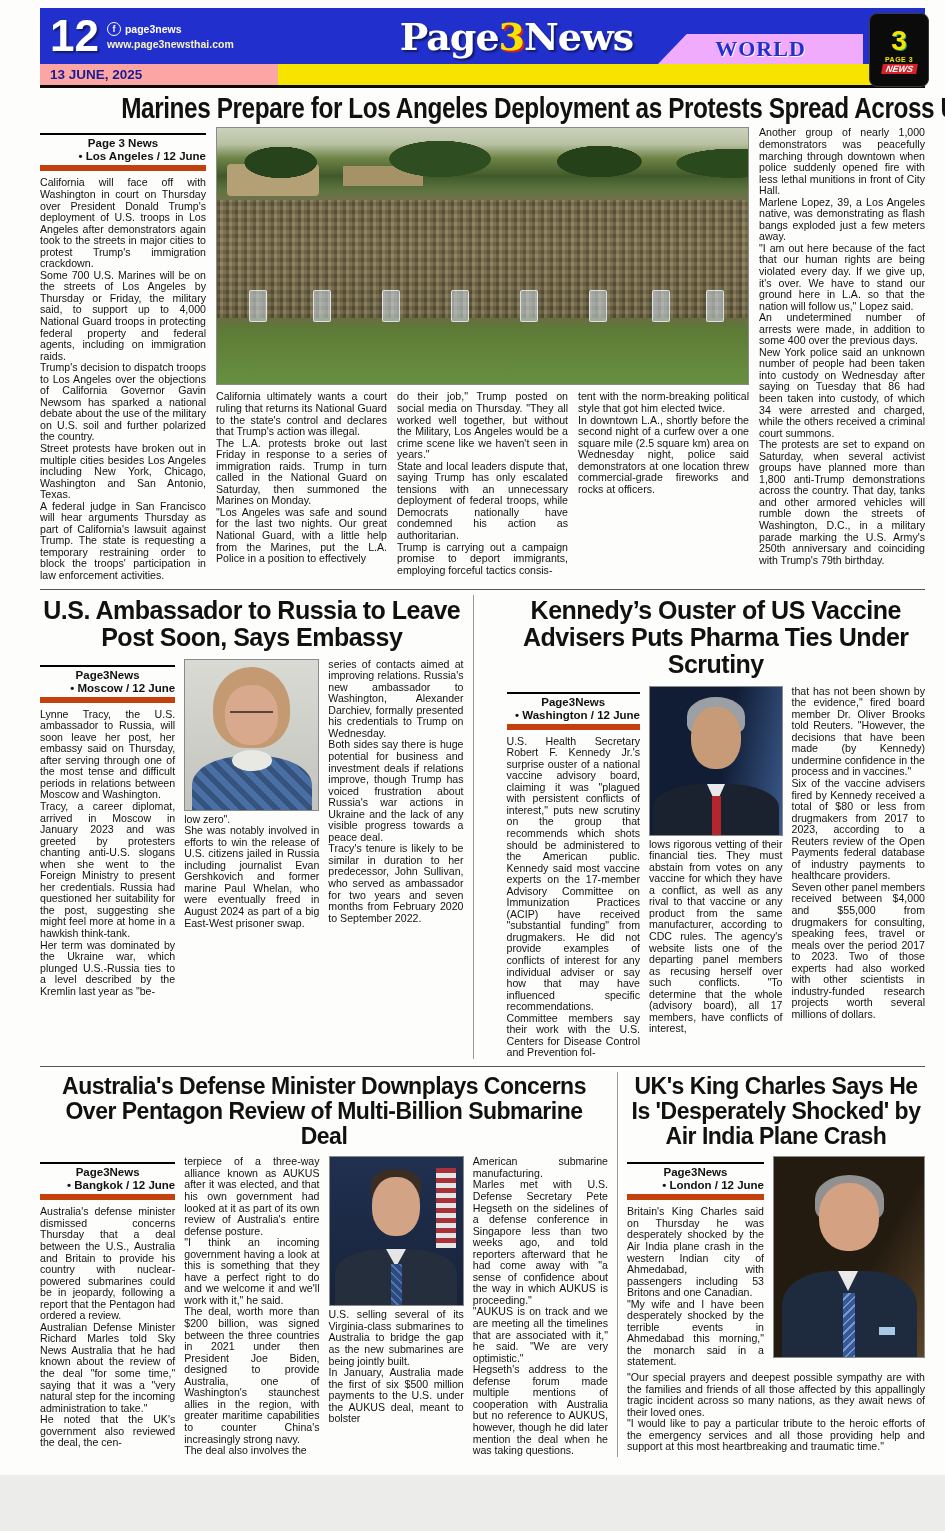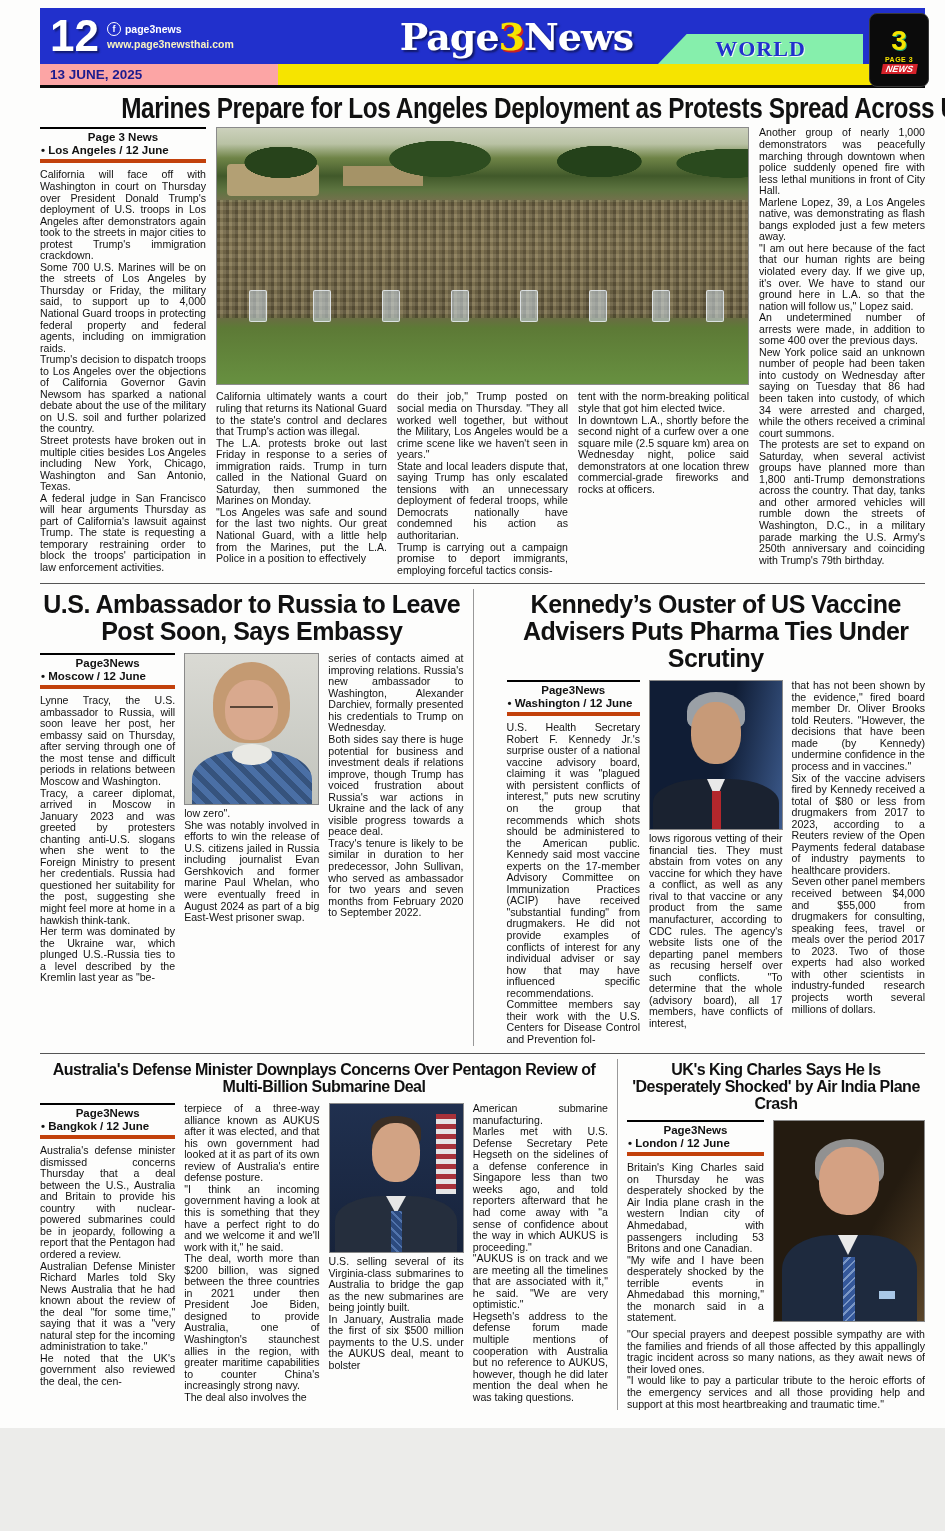--- a/index.html
+++ b/index.html
@@ -10,43 +10,43 @@
   .banner{position:relative;height:56px;background:#2130cc;display:flex;align-items:center;padding:0 6px;}
   .pagenum{font-size:44px;font-weight:bold;color:#fff;line-height:.9;text-shadow:2px 2px 2px rgba(0,0,0,.45);padding:0 8px 0 4px;}
   .social{display:flex;flex-direction:column;justify-content:center;gap:2px;}
   .social .row{display:flex;align-items:center;gap:4px;}
   .fb{display:inline-flex;align-items:center;justify-content:center;width:12px;height:12px;border:1.5px solid #fff;border-radius:50%;color:#fff;font-size:9px;font-weight:bold;}
   .handle{color:#fff;font-size:10.5px;font-weight:bold;}
   .url{color:#f8f3c0;font-size:10.5px;font-weight:bold;}
   .brand{flex:1;text-align:center;font-family:"DejaVu Serif",serif;font-weight:bold;font-size:38px;color:#fff;
          text-shadow:2px 2px 2px rgba(0,0,0,.5);letter-spacing:-1px;padding-right:120px;}
   .brand .y3{color:#f6e400;text-shadow:2px 2px 0 #c22;}
-  .world-band{position:absolute;right:62px;bottom:0;width:205px;height:30px;background:#86efac;
+  .world-band{position:absolute;right:62px;bottom:0;width:205px;height:30px;background:#f0abfc;
               clip-path:polygon(14% 0,100% 0,100% 100%,0 100%);display:flex;align-items:center;justify-content:center;}
   .world{font-family:"Liberation Serif",serif;font-weight:bold;font-size:22px;color:#2130cc;letter-spacing:1px;
          text-shadow:1px 1px 0 rgba(255,255,255,.85);}
   .datebar{display:flex;height:21px;border-bottom:3px solid #0a0a0a;}
   .datebar-left{width:238px;background:#fca5a5;display:flex;align-items:center;}
   .date{color:#1b1b8e;font-weight:bold;font-size:13.5px;padding-left:10px;}
   .datebar-right{flex:1;background:#f6e400;}
   .logo{position:absolute;right:-4px;top:5px;width:58px;height:72px;background:#0b0b0b;border:1px solid #3a3a3a;border-radius:8px;
         display:flex;flex-direction:column;align-items:center;justify-content:center;gap:1px;z-index:5;}
   .logo3{color:#f6e400;font-size:28px;font-weight:bold;line-height:1;text-shadow:1px 1px 0 #2a7;}
   .logoline1{color:#f6e400;font-size:7px;font-weight:bold;letter-spacing:.5px;}
   .logoline2{background:#d5222a;color:#fff;font-style:italic;font-weight:bold;font-size:9px;padding:0 4px;transform:skewX(-10deg);}
   
   h1{margin:5px 0 4px;text-align:center;font-size:29px;line-height:1.05;letter-spacing:-.5px;white-space:nowrap;}
   h1 span{display:inline-block;transform:scaleX(.84);transform-origin:center;}
   h2{margin:2px 0 8px;text-align:center;font-size:25px;line-height:1.08;letter-spacing:-.5px;}
-  h2.small{font-size:16px;}
+  h2.small{font-size:23px;}
   
   .body .para{margin:0;font-size:10.6px;line-height:1.09;text-align:justify;}
-  .dateline{border-top:2px solid #000;border-bottom:4px solid #c2410c;padding:2px 0 3px;margin-bottom:6px;font-weight:bold;font-size:11.5px;}
+  .dateline{border-top:2px solid #000;border-bottom:6px solid #c2410c;padding:2px 0 3px;margin-bottom:6px;font-weight:bold;font-size:11.5px;margin-top:6px;}
   .dl-src{text-align:center;}
-  .dl-loc{text-align:left;padding:1px 0 0 1px;}
+  .dl-loc{text-align:right;padding:1px 0 0 1px;}
   
   .art1{display:grid;grid-template-columns:166px 1fr 166px;gap:10px;margin-top:2px;}
   .row3{display:grid;grid-template-columns:1fr 1fr 1fr;gap:10px;margin-top:6px;}
   .hr{border-top:1px solid #555;margin:7px 0 5px;}
   .row2{display:grid;grid-template-columns:1fr 1fr;gap:18px;}
   .row2 > section:first-child{padding-right:9px;border-right:1px solid #999;}
   .row2 > section:last-child{padding-left:15px;}
   .rowB{display:grid;grid-template-columns:578px 1fr;gap:0;}
   .rowB > section:first-child{padding-right:9px;border-right:1px solid #999;}
   .rowB > section:last-child{padding-left:9px;}

